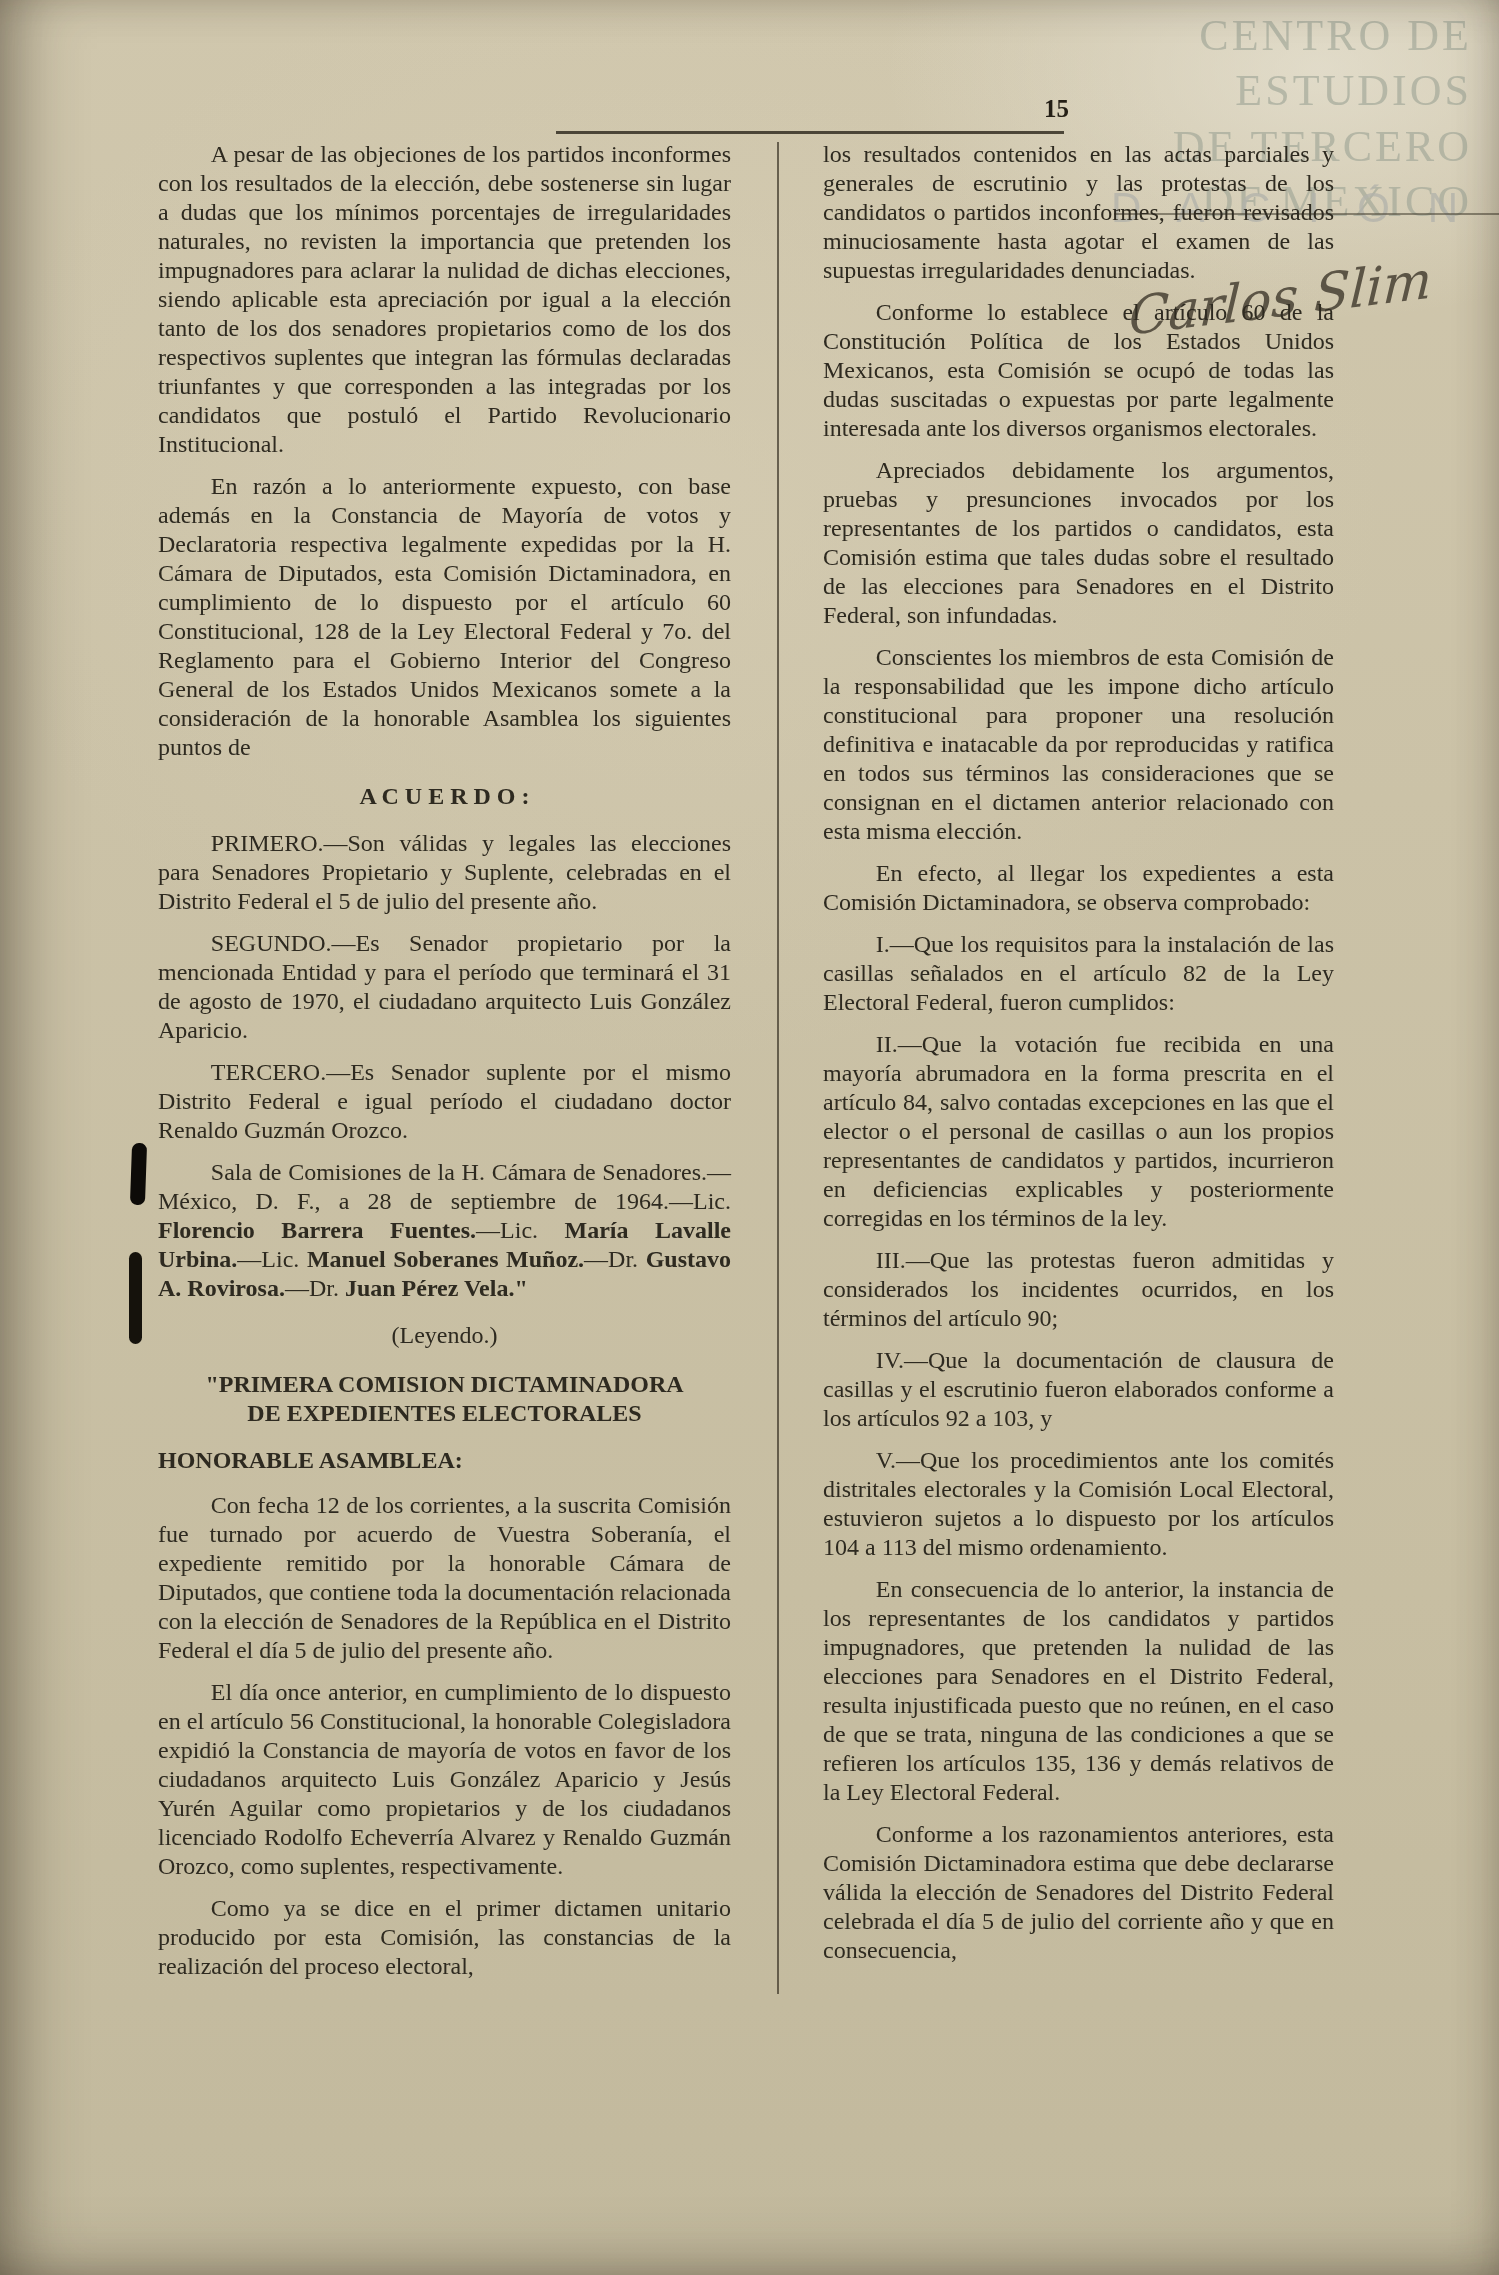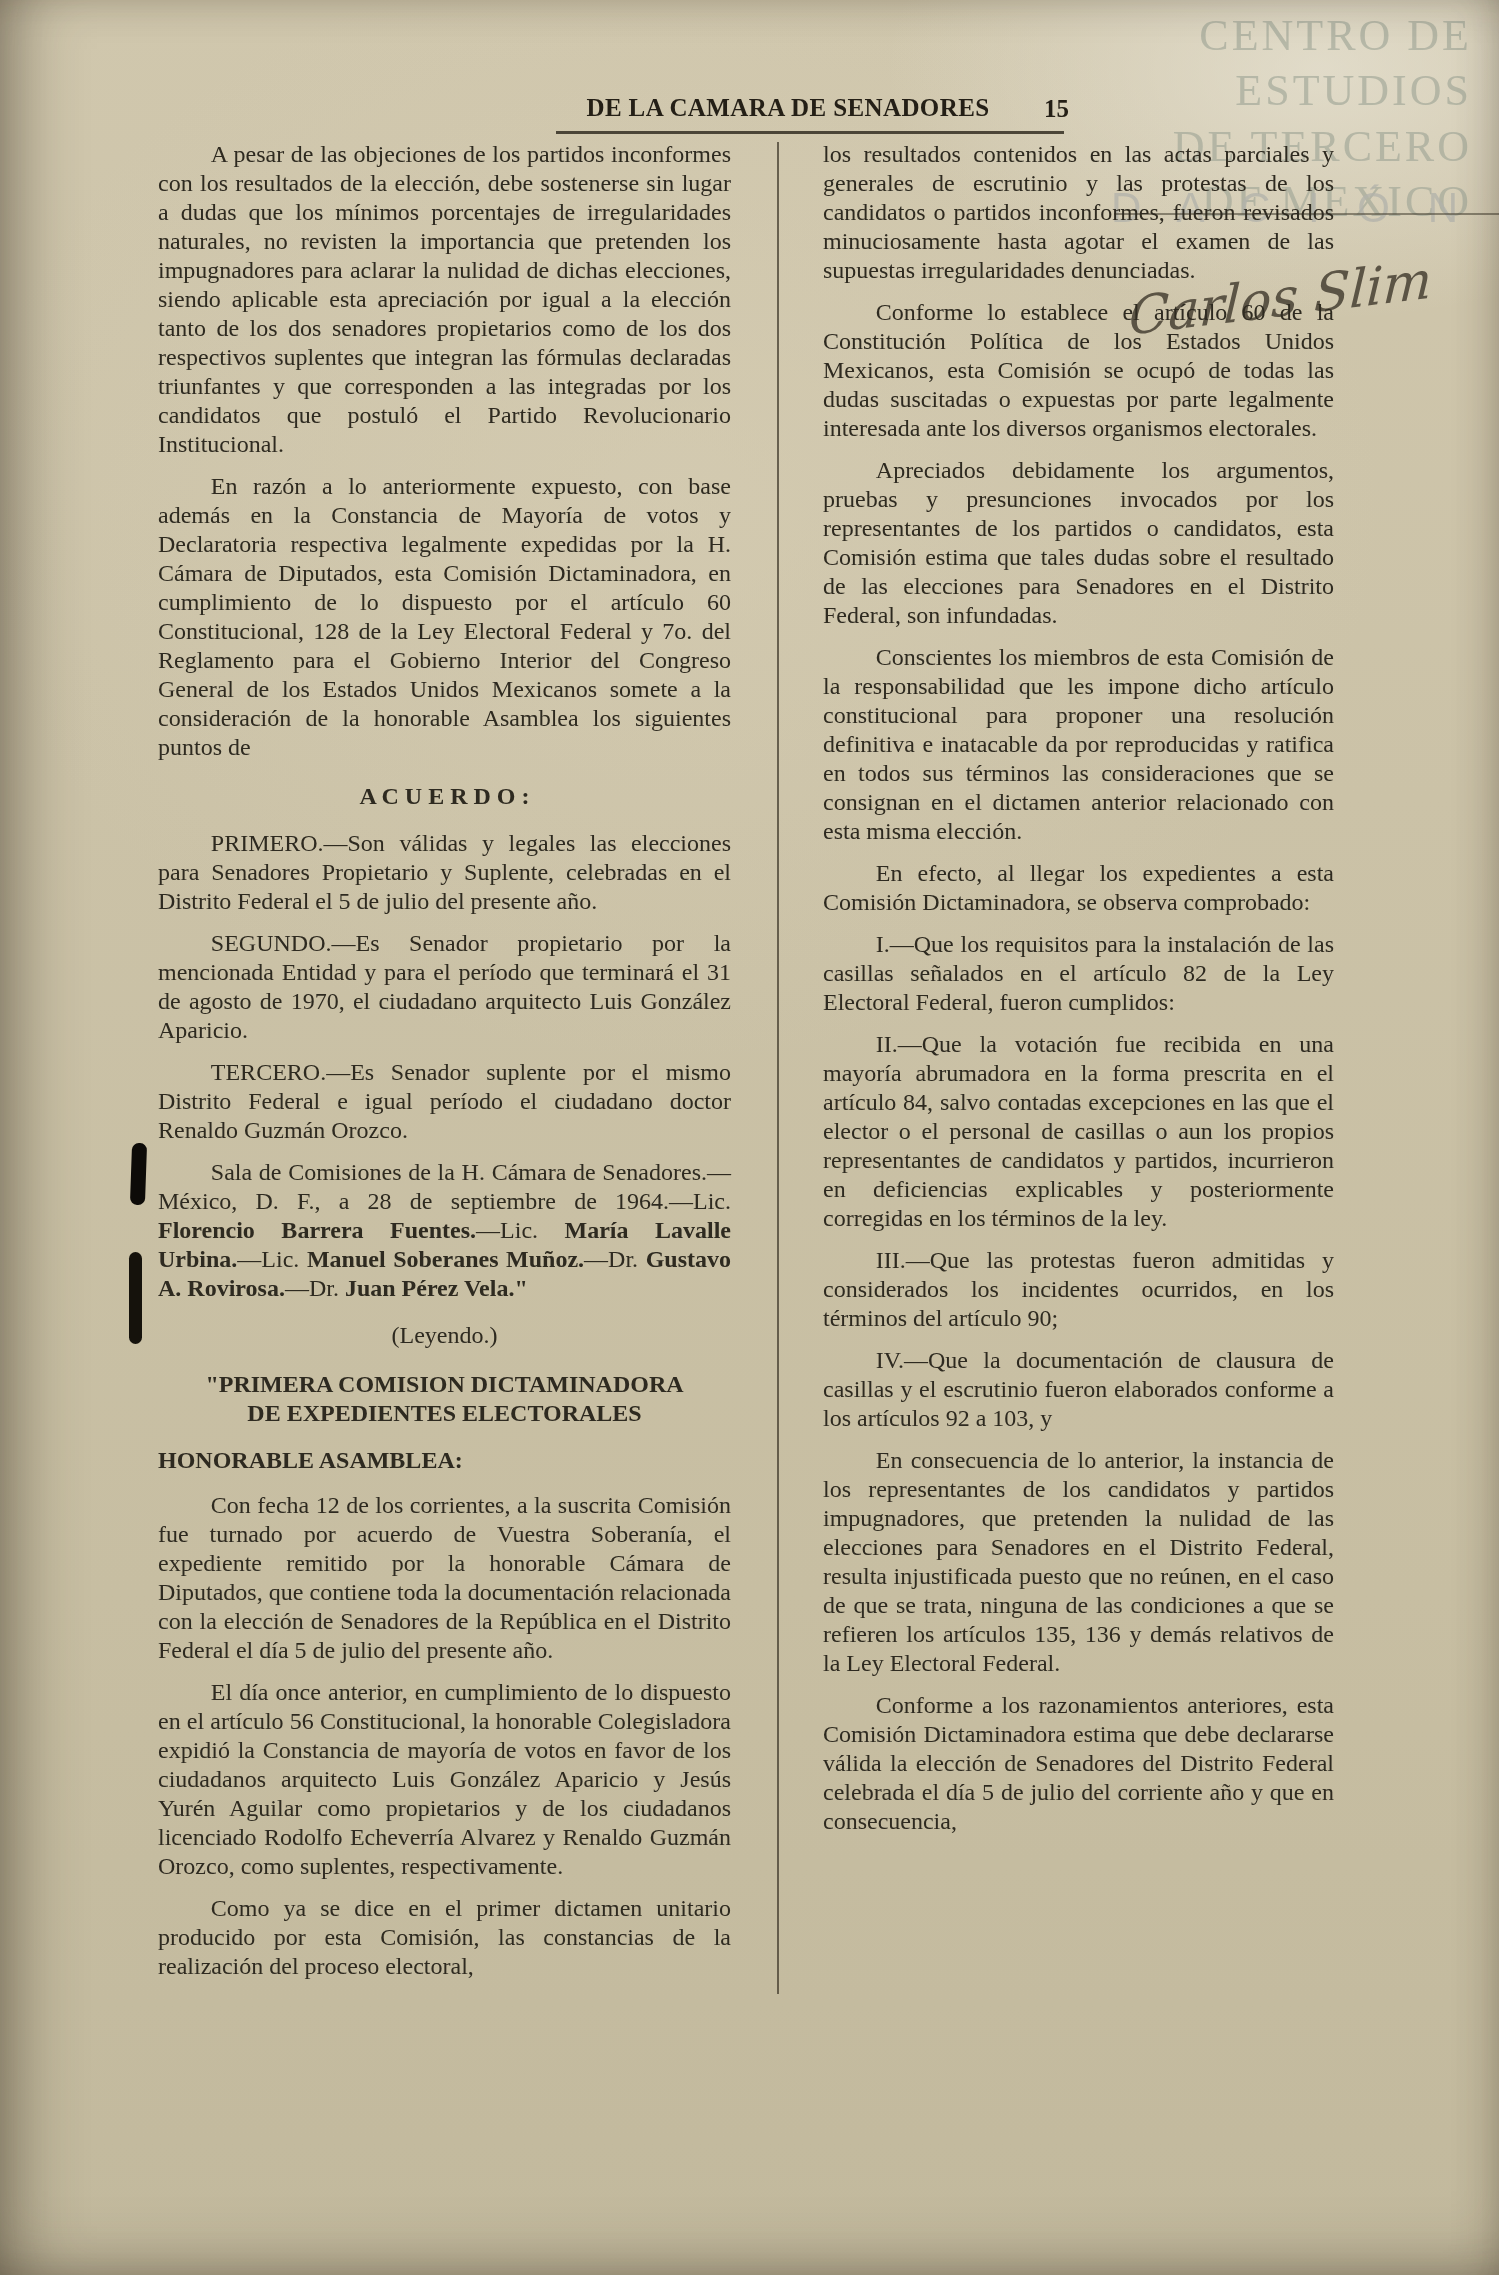--- a/index.html
+++ b/index.html
@@ -64,21 +64,20 @@
   <div class="foundation">D A C I Ó N</div>
   <div class="signature">Carlos Slim</div>
 
   <div class="header-rule"></div>
   <div class="wm-rule"></div>
   <div class="mark1"></div>
   <div class="mark2"></div>
 
   <div class="textblock">
     <div class="header">
-      <span class="title">DE LA CAMARA DE SENADORES</span>
       <span class="pagenum">15</span>
     </div>
     <div class="columns">
       <div class="col col-left">
           <p class="para body">A pesar de las objeciones de los partidos inconformes con los resultados de la elección, debe sostenerse sin lugar a dudas que los mínimos porcentajes de irregularidades naturales, no revisten la importancia que pretenden los impugnadores para aclarar la nulidad de dichas elecciones, siendo aplicable esta apreciación por igual a la elección tanto de los dos senadores propietarios como de los dos respectivos suplentes que integran las fórmulas declaradas triunfantes y que corresponden a las integradas por los candidatos que postuló el Partido Revolucionario Institucional.</p>
           <p class="para body">En razón a lo anteriormente expuesto, con base además en la Constancia de Mayoría de votos y Declaratoria respectiva legalmente expedidas por la H. Cámara de Diputados, esta Comisión Dictaminadora, en cumplimiento de lo dispuesto por el artículo 60 Constitucional, 128 de la Ley Electoral Federal y 7o. del Reglamento para el Gobierno Interior del Congreso General de los Estados Unidos Mexicanos somete a la consideración de la honorable Asamblea los siguientes puntos de</p>
           <p class="para heading-center">A C U E R D O :</p>
           <p class="para body">PRIMERO.—Son válidas y legales las elecciones para Senadores Propietario y Suplente, celebradas en el Distrito Federal el 5 de julio del presente año.</p>
           <p class="para body">SEGUNDO.—Es Senador propietario por la mencionada Entidad y para el período que terminará el 31 de agosto de 1970, el ciudadano arquitecto Luis González Aparicio.</p>
           <p class="para body">TERCERO.—Es Senador suplente por el mismo Distrito Federal e igual período el ciudadano doctor Renaldo Guzmán Orozco.</p>
@@ -95,20 +94,21 @@
       <div class="col col-right">
           <p class="para body noindent">los resultados contenidos en las actas parciales y generales de escrutinio y las protestas de los candidatos o partidos inconformes, fueron revisados minuciosamente hasta agotar el examen de las supuestas irregularidades denunciadas.</p>
           <p class="para body">Conforme lo establece el artículo 60 de la Constitución Política de los Estados Unidos Mexicanos, esta Comisión se ocupó de todas las dudas suscitadas o expuestas por parte legalmente interesada ante los diversos organismos electorales.</p>
           <p class="para body">Apreciados debidamente los argumentos, pruebas y presunciones invocados por los representantes de los partidos o candidatos, esta Comisión estima que tales dudas sobre el resultado de las elecciones para Senadores en el Distrito Federal, son infundadas.</p>
           <p class="para body">Conscientes los miembros de esta Comisión de la responsabilidad que les impone dicho artículo constitucional para proponer una resolución definitiva e inatacable da por reproducidas y ratifica en todos sus términos las consideraciones que se consignan en el dictamen anterior relacionado con esta misma elección.</p>
           <p class="para body">En efecto, al llegar los expedientes a esta Comisión Dictaminadora, se observa comprobado:</p>
           <p class="para body">I.—Que los requisitos para la instalación de las casillas señalados en el artículo 82 de la Ley Electoral Federal, fueron cumplidos:</p>
           <p class="para body">II.—Que la votación fue recibida en una mayoría abrumadora en la forma prescrita en el artículo 84, salvo contadas excepciones en las que el elector o el personal de casillas o aun los propios representantes de candidatos y partidos, incurrieron en deficiencias explicables y posteriormente corregidas en los términos de la ley.</p>
           <p class="para body">III.—Que las protestas fueron admitidas y considerados los incidentes ocurridos, en los términos del artículo 90;</p>
           <p class="para body">IV.—Que la documentación de clausura de casillas y el escrutinio fueron elaborados conforme a los artículos 92 a 103, y</p>
+          <p class="para body">V.—Que los procedimientos ante los comités distritales electorales y la Comisión Local Electoral, estuvieron sujetos a lo dispuesto por los artículos 104 a 113 del mismo ordenamiento.</p>
           <p class="para body">En consecuencia de lo anterior, la instancia de los representantes de los candidatos y partidos impugnadores, que pretenden la nulidad de las elecciones para Senadores en el Distrito Federal, resulta injustificada puesto que no reúnen, en el caso de que se trata, ninguna de las condiciones a que se refieren los artículos 135, 136 y demás relativos de la Ley Electoral Federal.</p>
           <p class="para body">Conforme a los razonamientos anteriores, esta Comisión Dictaminadora estima que debe declararse válida la elección de Senadores del Distrito Federal celebrada el día 5 de julio del corriente año y que en consecuencia,</p>
         </div>
     </div>
   </div>
 
   <div class="vignette"></div>
 </div>
 
 </body></html>

